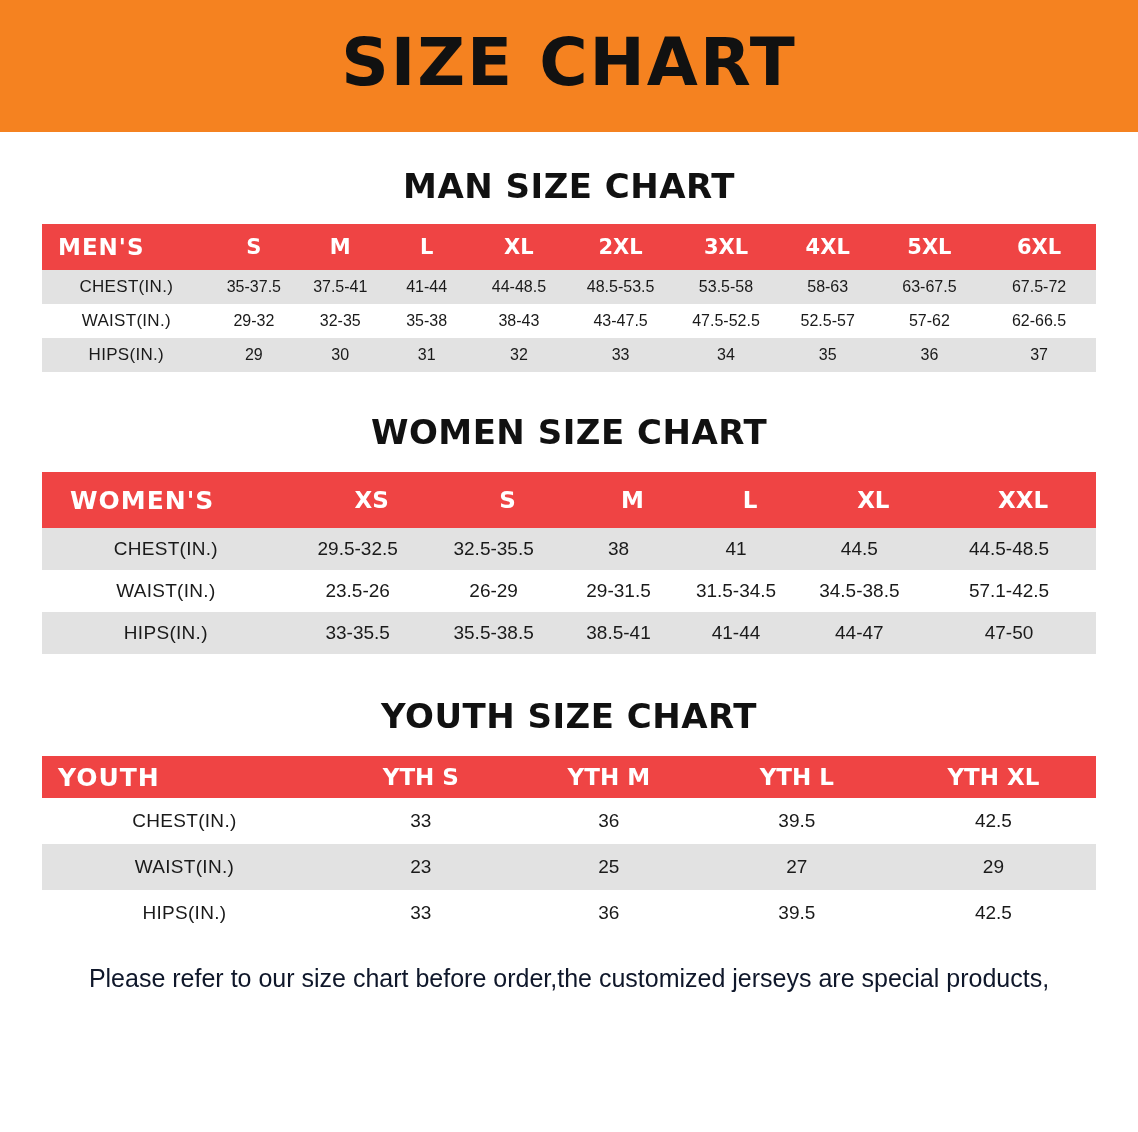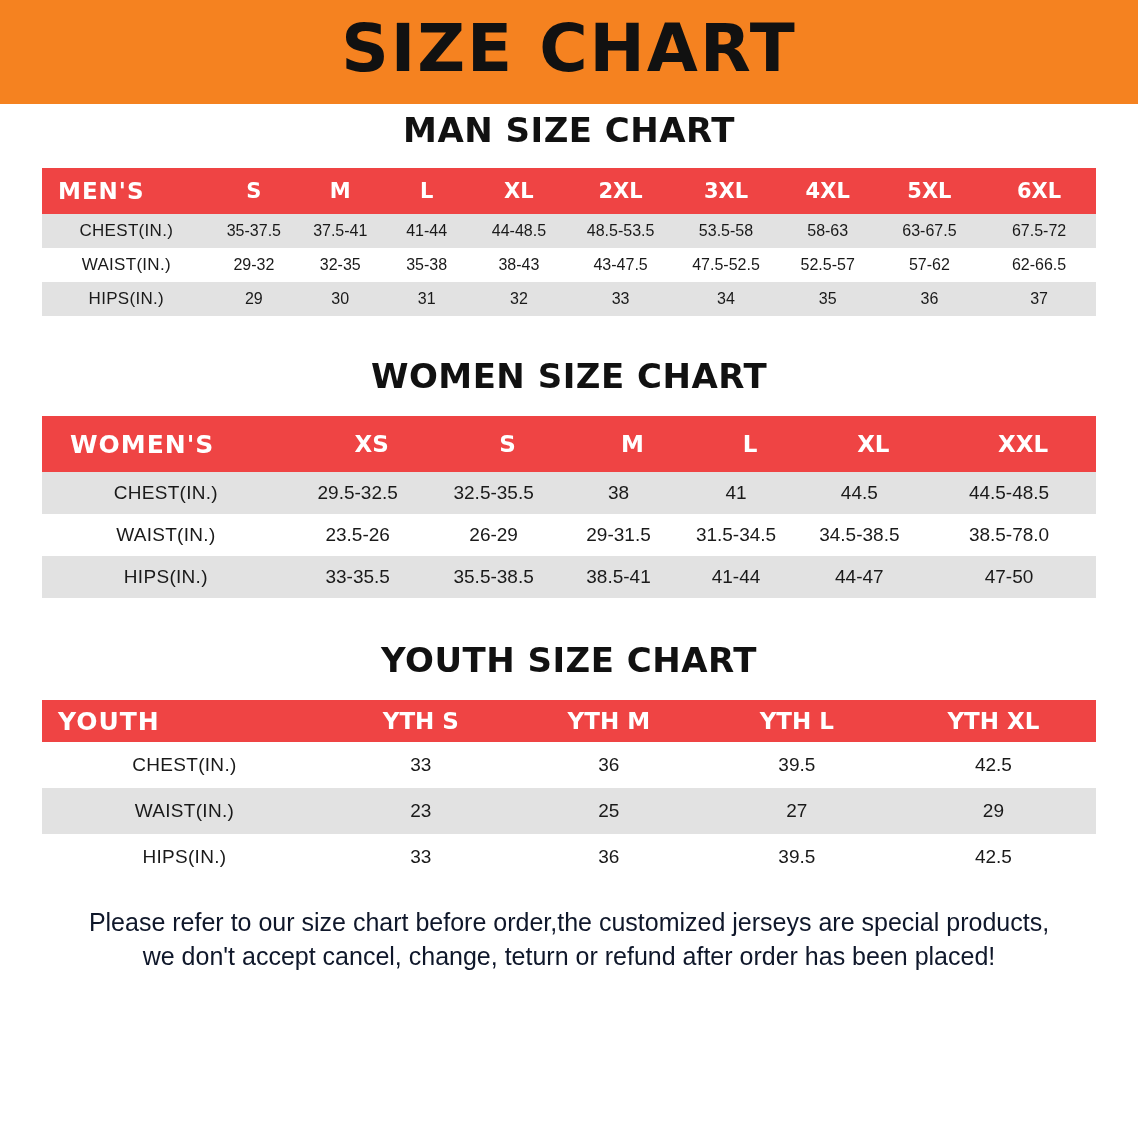--- a/index.html
+++ b/index.html
@@ -11,21 +11,21 @@
     height: 1132px;
     background: #ffffff;
     font-family: "Liberation Sans", sans-serif;
     color: #111111;
     overflow: hidden;
   }
 
   
   .banner {
     width: 1138px;
-    height: 104px;
+    height: 132px;
     background: #f58220;
     display: flex;
     align-items: center;
     justify-content: center;
     box-sizing: border-box;
   }
   .banner-title {
     font-family: "DejaVu Sans", sans-serif;
     font-weight: bold;
     font-size: 66px;
@@ -37,21 +37,21 @@
 
   
   .section-title {
     text-align: center;
     font-family: "DejaVu Sans", sans-serif;
     font-weight: bold;
     font-size: 34px;
     letter-spacing: 0.5px;
     color: #111111;
   }
-  .title-man   { margin-top: 6px; }
+  .title-man   { margin-top: 34px; }
   .title-women { margin-top: 40px; }
   .title-youth { margin-top: 42px; }
 
   
   .table-wrap {
     width: 1054px;
     margin: 0 auto;
   }
   .mt-man   { margin-top: 18px; }
   .mt-women { margin-top: 20px; }
@@ -229,21 +229,21 @@
         <td>44.5</td>
         <td>44.5-48.5</td>
       </tr>
       <tr class="plain">
         <td class="rowlabel">WAIST(IN.)</td>
         <td>23.5-26</td>
         <td>26-29</td>
         <td>29-31.5</td>
         <td>31.5-34.5</td>
         <td>34.5-38.5</td>
-        <td>38.5-78.0</td>
+        <td>57.1-42.5</td>
       </tr>
       <tr class="shade">
         <td class="rowlabel">HIPS(IN.)</td>
         <td>33-35.5</td>
         <td>35.5-38.5</td>
         <td>38.5-41</td>
         <td>41-44</td>
         <td>44-47</td>
         <td>47-50</td>
       </tr>
@@ -291,14 +291,13 @@
         <td>36</td>
         <td>39.5</td>
         <td>42.5</td>
       </tr>
     </tbody>
   </table>
 </div>
 
 <div class="note">
   <div>Please refer to our size chart before order,the customized jerseys are special products,</div>
-  <div>we don't accept cancel, change, teturn or refund after order has been placed!</div>
 </div>
 
 </body></html>

